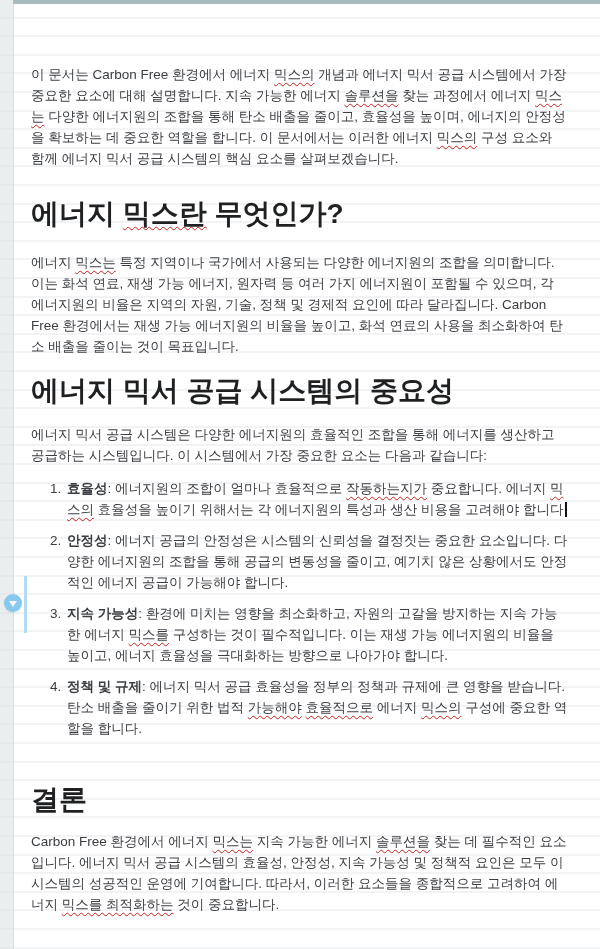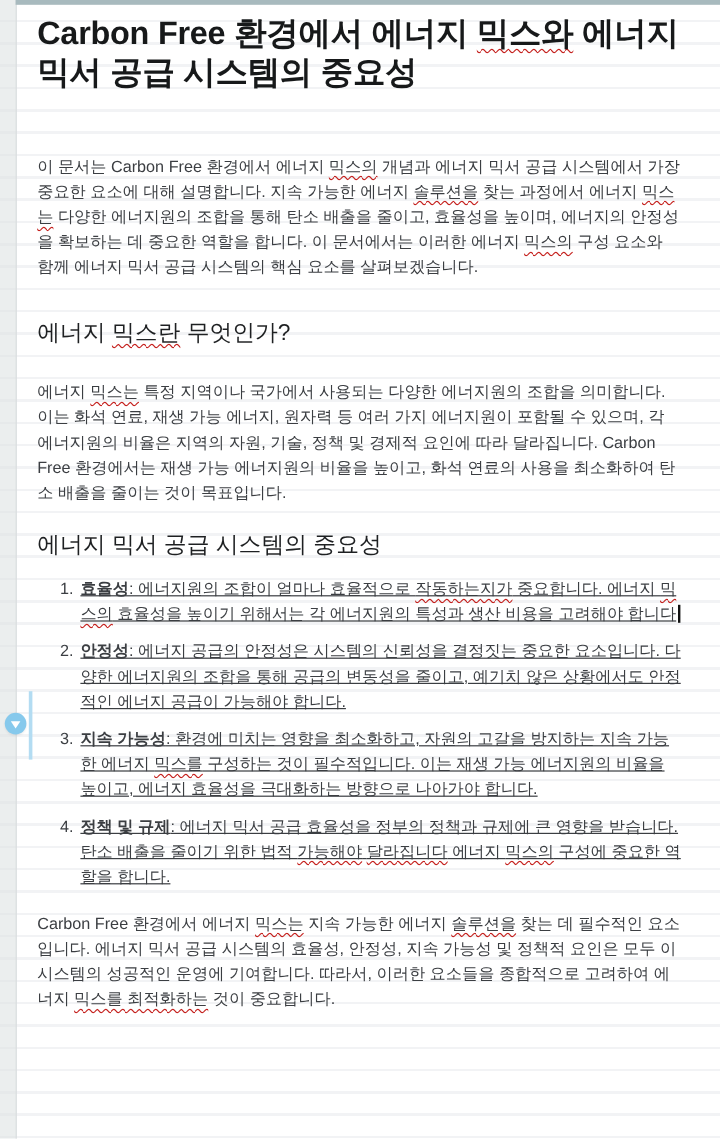--- a/index.html
+++ b/index.html
@@ -23,36 +23,36 @@
     position:absolute;left:13px;right:0;top:0;height:4px;
     background:#a8babe;
   }
   .content{
     position:absolute;left:31px;top:0;width:537px;
     padding-top:12px;
     color:#3b3e42;font-size:13.5px;line-height:21px;
     word-break:normal;
   }
   h1{margin:0;font-size:27px;line-height:32px;font-weight:700;color:#17191a;letter-spacing:-0.2px;}
-  h2{margin:0;font-size:19px;line-height:26px;font-weight:400;color:#1e2022;}
+  h2{margin:0;font-size:28px;line-height:26px;font-weight:700;color:#1e2022;}
   p{margin:0;}
   b{font-weight:700;}
   .mt-p1{margin-top:52px}
   .mt-h2a{margin-top:32px}
   .mt-p2{margin-top:25px}
   .mt-h2b{margin-top:21px}
   .mt-p3{margin-top:20px}
   .mt-list{margin-top:12px}
   .mt-h2c{margin-top:48px}
   .mt-p4{margin-top:18px}
   .olist{margin-left:19px;}
   .li{display:flex;margin-bottom:10px;}
   .li:last-child{margin-bottom:0;}
   .num{flex:0 0 12px;margin-right:5px;}
-  .litext{flex:1;text-decoration:underline;}
+  .litext{flex:1;}
   .sq{
     text-decoration-line:underline;
     text-decoration-style:wavy;
     text-decoration-color:#c5221f;
     text-decoration-thickness:1px;
     text-underline-offset:3px;
     text-decoration-skip-ink:none;
   }
   .caret{
     display:inline-block;width:2px;height:15px;background:#111;
@@ -81,52 +81,53 @@
   <div class="gutter"></div>
   <div class="topbar"></div>
 
   <div class="jump-marker">
     <span class="arrow-down"></span>
   </div>
   <div class="changebar"></div>
 
   <div class="content">
 
-    <h1><span>Carbon Free 환경에서 에너지 </span><span class="sq">믹스와</span><span> 에너지 믹서 공급 시스템의 중요성</span></h1>
 
     <p class="mt-p1"><span>이 문서는 Carbon Free 환경에서 에너지 </span><span class="sq">믹스의</span><span> 개념과 에너지 믹서 공급 시스템에서 가장 중요한 요소에 대해 설명합니다. 지속 가능한 에너지 </span><span class="sq">솔루션을</span><span> 찾는 과정에서 에너지 </span><span class="sq">믹스는</span><span> 다양한 에너지원의 조합을 통해 탄소 배출을 줄이고, 효율성을 높이며, 에너지의 안정성을 확보하는 데 중요한 역할을 합니다. 이 문서에서는 이러한 에너지 </span><span class="sq">믹스의</span><span> 구성 요소와 함께 에너지 믹서 공급 시스템의 핵심 요소를 살펴보겠습니다.</span></p>
 
     <h2 class="mt-h2a"><span>에너지 </span><span class="sq">믹스란</span><span> 무엇인가?</span></h2>
 
     <p class="mt-p2"><span>에너지 </span><span class="sq">믹스는</span><span> 특정 지역이나 국가에서 사용되는 다양한 에너지원의 조합을 의미합니다. 이는 화석 연료, 재생 가능 에너지, 원자력 등 여러 가지 에너지원이 포함될 수 있으며, 각 에너지원의 비율은 지역의 자원, 기술, 정책 및 경제적 요인에 따라 달라집니다. Carbon Free 환경에서는 재생 가능 에너지원의 비율을 높이고, 화석 연료의 사용을 최소화하여 탄소 배출을 줄이는 것이 목표입니다.</span></p>
 
     <h2 class="mt-h2b"><span>에너지 믹서 공급 시스템의 중요성</span></h2>
 
+    <p class="mt-p3"><span>에너지 믹서 공급 시스템은 다양한 에너지원의 효율적인 조합을 통해 에너지를 생산하고 공급하는 시스템입니다. 이 시스템에서 가장 중요한 요소는 다음과 같습니다:</span></p>
 
     <div class="olist mt-list">
 
       <div class="li">
         <span class="num">1.</span>
         <div class="litext"><b>효율성</b><span>: 에너지원의 조합이 얼마나 효율적으로 </span><span class="sq">작동하는지가</span><span> 중요합니다. 에너지 </span><span class="sq">믹스의</span><span> 효율성을 높이기 위해서는 각 에너지원의 특성과 생산 비용을 고려해야 합니다</span><span class="caret"></span></div>
       </div>
 
       <div class="li">
         <span class="num">2.</span>
         <div class="litext"><b>안정성</b><span>: 에너지 공급의 안정성은 시스템의 신뢰성을 결정짓는 중요한 요소입니다. 다양한 에너지원의 조합을 통해 공급의 변동성을 줄이고, 예기치 않은 상황에서도 안정적인 에너지 공급이 가능해야 합니다.</span></div>
       </div>
 
       <div class="li">
         <span class="num">3.</span>
         <div class="litext"><b>지속 가능성</b><span>: 환경에 미치는 영향을 최소화하고, 자원의 고갈을 방지하는 지속 가능한 에너지 </span><span class="sq">믹스를</span><span> 구성하는 것이 필수적입니다. 이는 재생 가능 에너지원의 비율을 높이고, 에너지 효율성을 극대화하는 방향으로 나아가야 합니다.</span></div>
       </div>
 
       <div class="li">
         <span class="num">4.</span>
-        <div class="litext"><b>정책 및 규제</b><span>: 에너지 믹서 공급 효율성을 정부의 정책과 규제에 큰 영향을 받습니다. 탄소 배출을 줄이기 위한 법적 </span><span class="sq">가능해야</span><span> </span><span class="sq">달라집니다</span><span> 에너지 </span><span class="sq">믹스의</span><span> 구성에 중요한 역할을 합니다.</span></div>
+        <div class="litext"><b>정책 및 규제</b><span>: 에너지 믹서 공급 효율성을 정부의 정책과 규제에 큰 영향을 받습니다. 탄소 배출을 줄이기 위한 법적 </span><span class="sq">가능해야</span><span> </span><span class="sq">효율적으로</span><span> 에너지 </span><span class="sq">믹스의</span><span> 구성에 중요한 역할을 합니다.</span></div>
       </div>
 
     </div>
 
+    <h2 class="mt-h2c"><span>결론</span></h2>
 
     <p class="mt-p4"><span>Carbon Free 환경에서 에너지 </span><span class="sq">믹스는</span><span> 지속 가능한 에너지 </span><span class="sq">솔루션을</span><span> 찾는 데 필수적인 요소입니다. 에너지 믹서 공급 시스템의 효율성, 안정성, 지속 가능성 및 정책적 요인은 모두 이 시스템의 성공적인 운영에 기여합니다. 따라서, 이러한 요소들을 종합적으로 고려하여 에너지 </span><span class="sq">믹스를 최적화하는</span><span> 것이 중요합니다.</span></p>
 
   </div>
 </div>
 
 </body></html>

